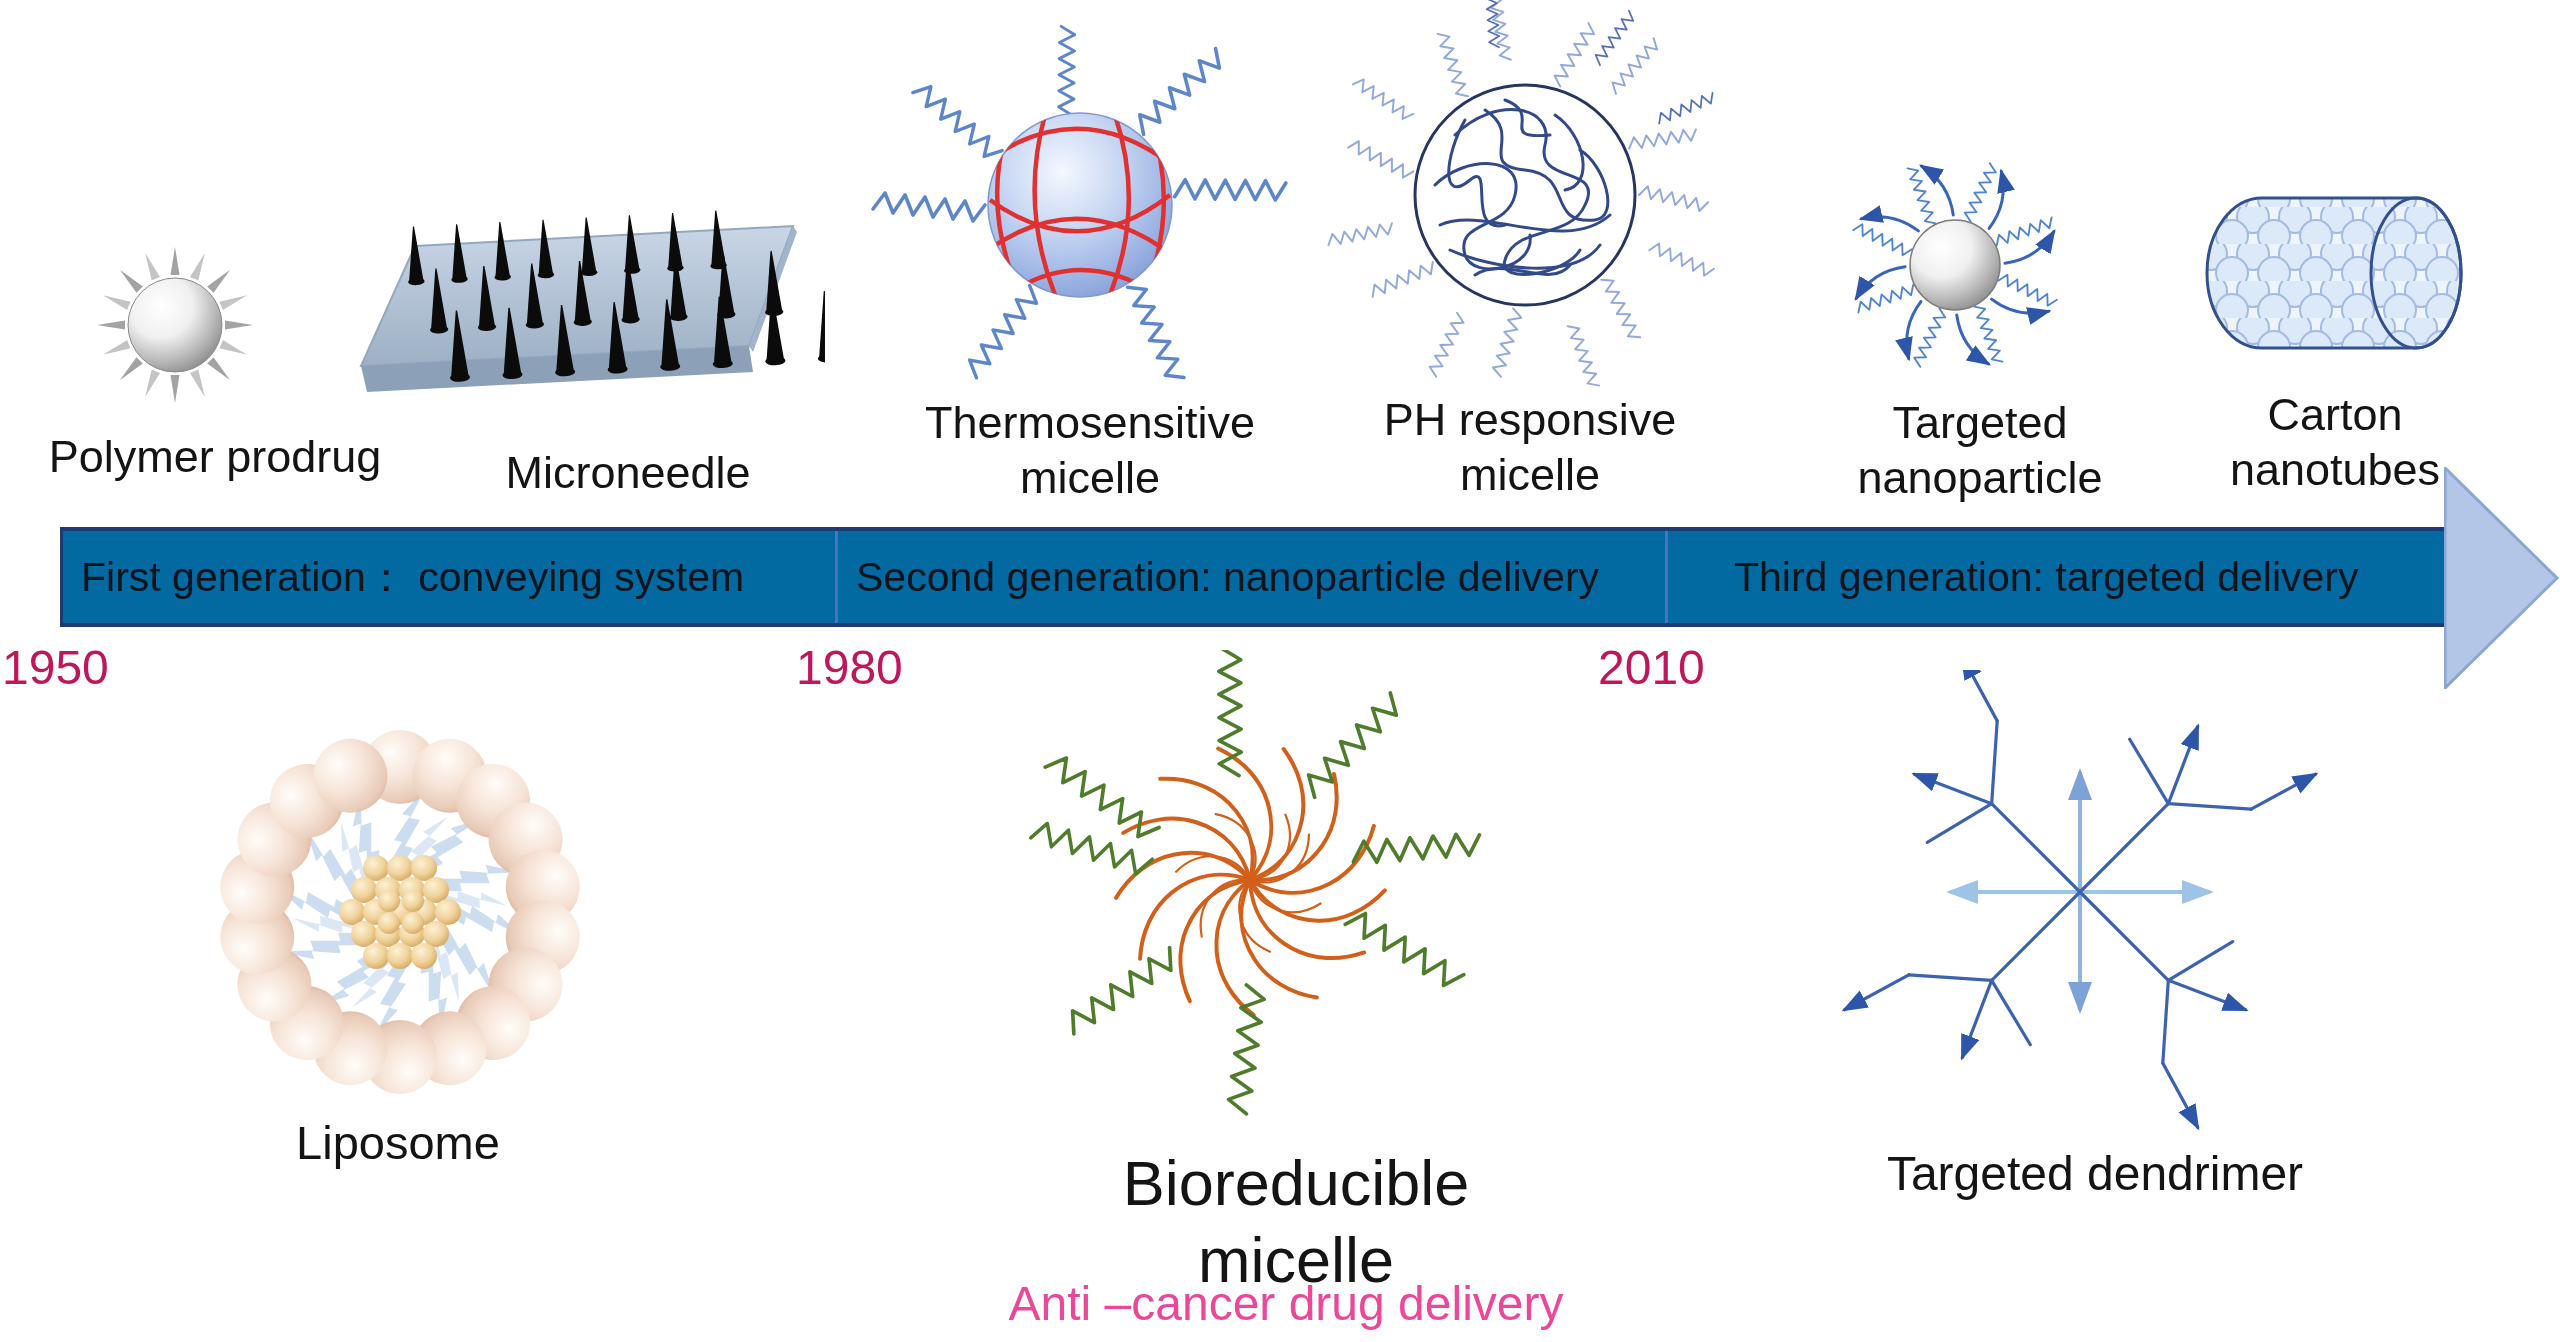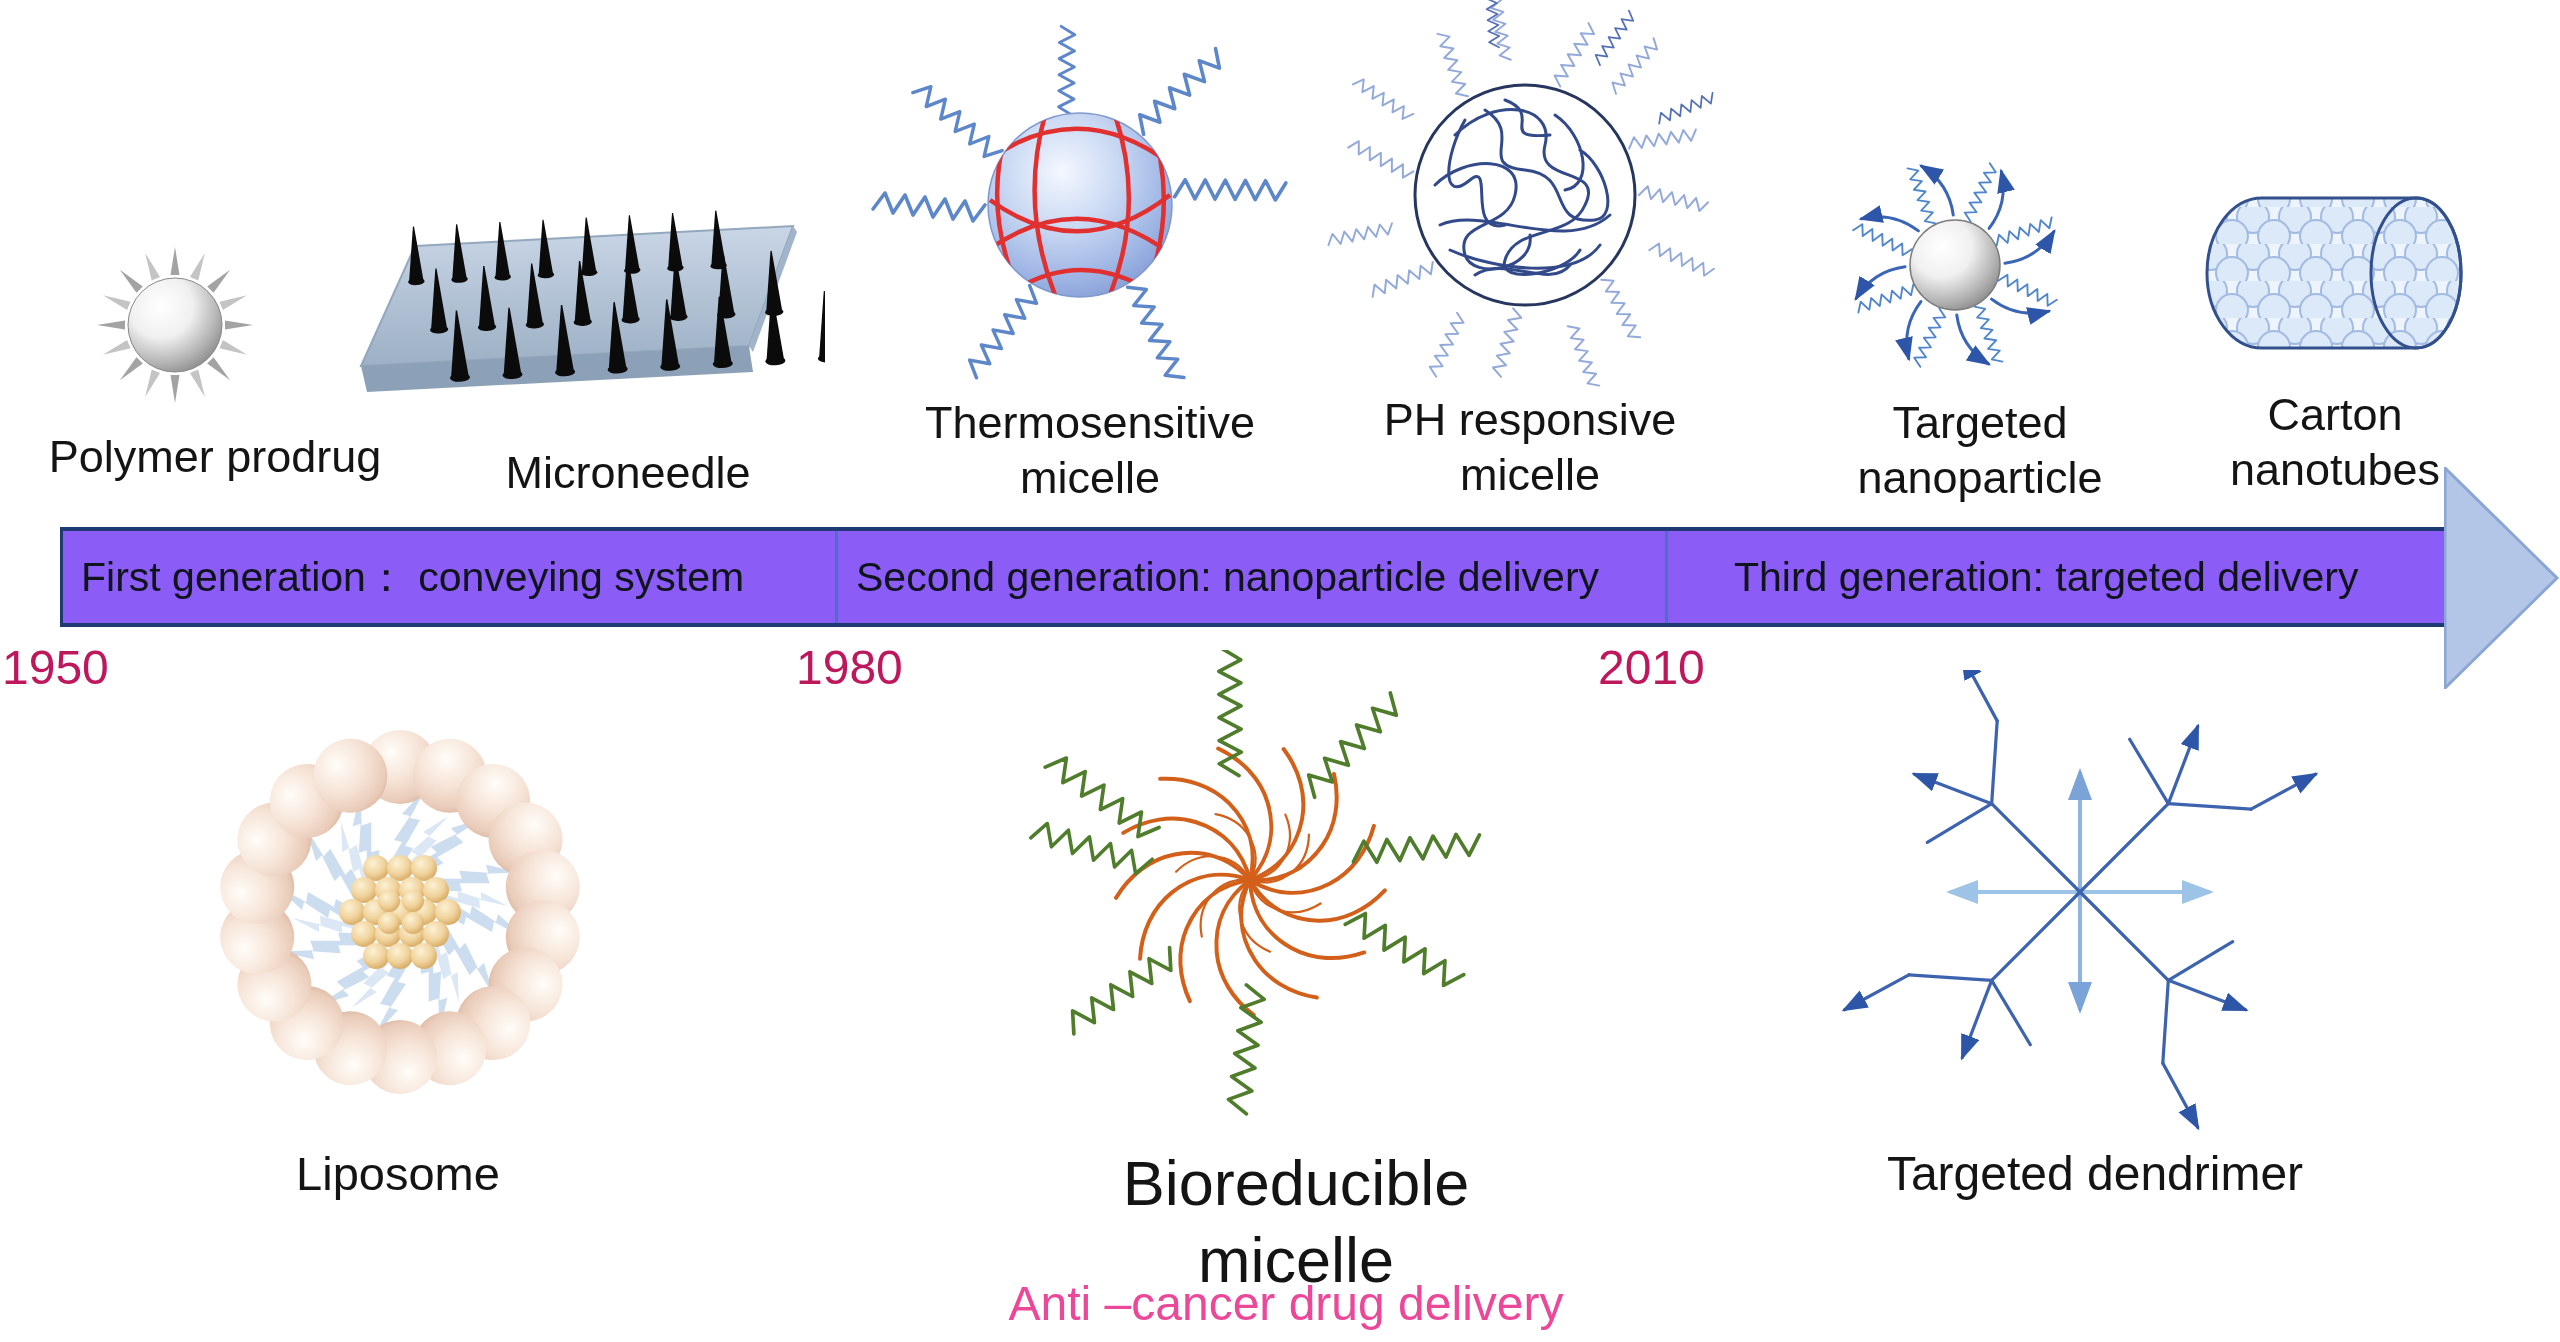--- a/index.html
+++ b/index.html
@@ -1,21 +1,21 @@
 <!DOCTYPE html>
 <html><head>
 <meta charset="utf-8">
 <style>
   html,body{margin:0;padding:0;background:#ffffff;}
   #canvas{position:relative;width:2560px;height:1342px;background:#ffffff;
           font-family:"Liberation Sans",sans-serif;overflow:hidden;}
   .lbl{position:absolute;text-align:center;color:#141414;font-size:45px;line-height:1.22;}
   .year{position:absolute;top:640px;font-size:48px;color:#be185d;}
   #bar{position:absolute;left:60px;top:527px;width:2384px;height:100px;display:flex;
-       background:#8b5cf6;border-top:4px solid #1d3a72;border-bottom:4px solid #1d3a72;
+       background:#0369a1;border-top:4px solid #1d3a72;border-bottom:4px solid #1d3a72;
        border-left:3px solid #1d3a72;box-sizing:border-box;}
   .seg{display:flex;align-items:center;padding-left:18px;font-size:41px;color:#10141c;
        box-sizing:border-box;white-space:nowrap;overflow:hidden;}
   .seg1{width:775px;border-right:3px solid #4a72c4;}
   .seg2{width:830px;border-right:3px solid #4a72c4;}
   .seg3{flex:1;margin-left:48px;}
   svg.icon{position:absolute;}
   #caption{position:absolute;left:936px;top:1276px;width:700px;text-align:center;
            font-size:48px;color:#ec4899;}
 </style>
@@ -510,18 +510,18 @@
       <path d="M0 -120 V118" stroke="#8fb4e0" stroke-width="4" fill="none" marker-start="url(#mMid)" marker-end="url(#mMid)"></path>
       <g transform="scale(0.92)">
         <use href="#dq"></use>
         <use href="#dq" transform="rotate(90)"></use>
         <use href="#dq" transform="rotate(180)"></use>
         <use href="#dq" transform="rotate(270)"></use>
       </g>
     </g>
   </svg>
 
-  <div class="lbl" style="left:248px;top:1145px;width:300px;font-size:47px">Liposome</div>
+  <div class="lbl" style="left:248px;top:1114px;width:300px;font-size:47px">Liposome</div>
   <div class="lbl" style="left:1016px;top:1145px;width:560px;font-size:63px">Bioreducible micelle</div>
   <div class="lbl" style="left:1815px;top:1145px;width:560px;font-size:48px">Targeted dendrimer</div>
   <div id="caption">Anti –cancer drug delivery</div>
 
 </div>
 
 </body></html>

